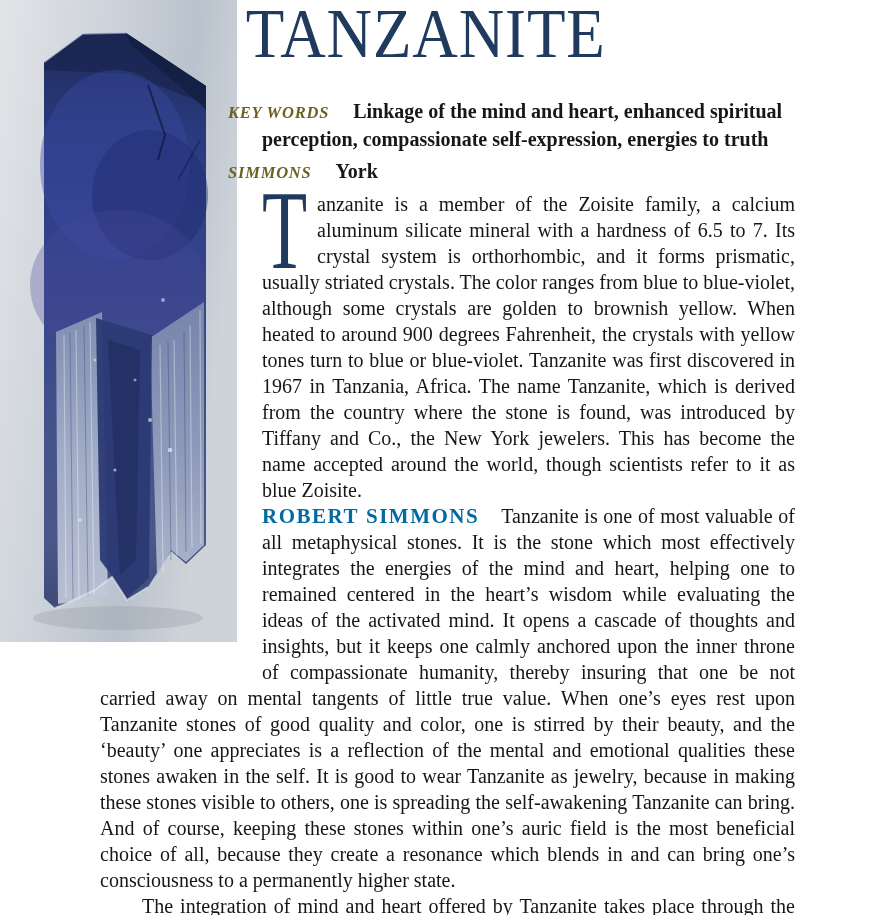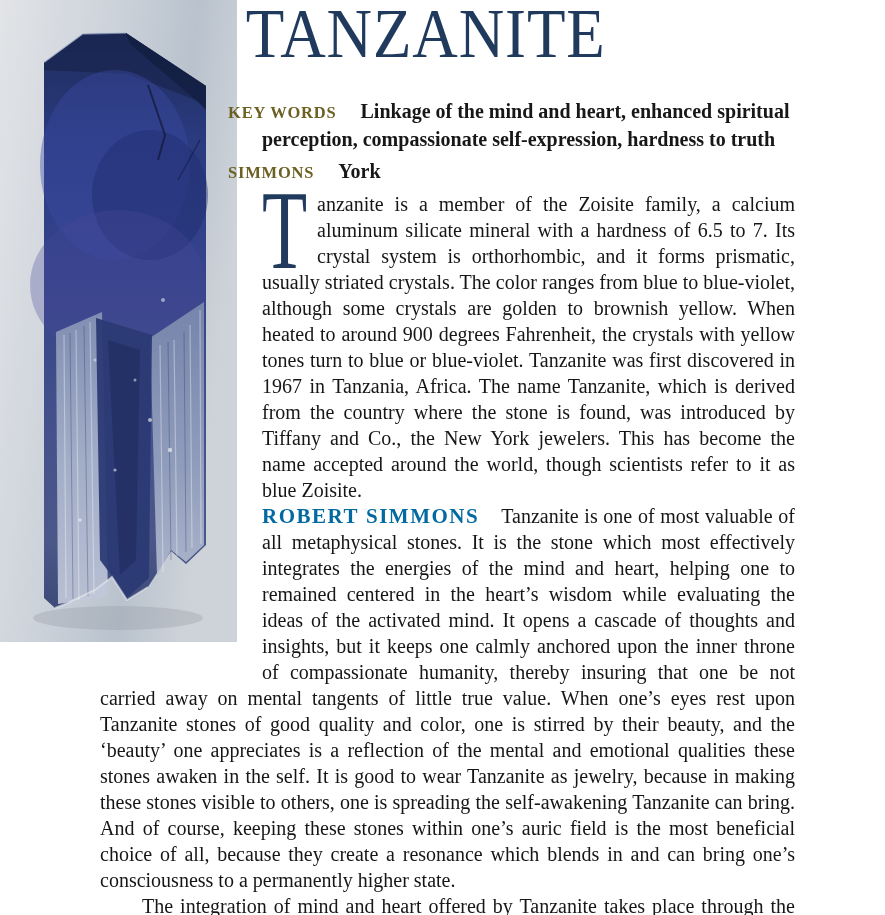--- a/index.html
+++ b/index.html
@@ -41,20 +41,21 @@
     font-weight: bold;
     font-size: 20px;
     color: #171717;
   }
   .kv-label {
     font-size: 16.5px;
     font-weight: bold;
     color: #6c6023;
     letter-spacing: 0.8px;
     margin-right: 24px;
+    font-style: italic;
   }
   p.body-par {
     font-size: 20px;
     line-height: 26px;
     text-align: justify;
     margin: 0;
   }
   .intro { margin-top: 20px; }
   .dropcap {
     float: left;
@@ -152,21 +153,21 @@
         <circle cx="163" cy="300" r="2" opacity="0.5"></circle>
       </g>
       <polyline points="55,608 70,602 95,590 112,577 127,600 148,587" fill="none" stroke="#e8ebf2" stroke-width="2" opacity="0.6"></polyline>
     </svg>
   </div>
 
   <h1 class="title">TANZANITE</h1>
 
   <div class="kv-block">
     <div class="kv">
-      <span class="kv-label">KEY WORDS</span><span>Linkage of the mind and heart, enhanced spiritual perception, compassionate self-expression, hardness to truth</span>
+      <span class="kv-label">KEY WORDS</span><span>Linkage of the mind and heart, enhanced spiritual perception, compassionate self-expression, energies to truth</span>
     </div>
     <div class="kv">
       <span class="kv-label">SIMMONS</span><span>York</span>
     </div>
   </div>
 
   <p class="body-par intro">
     <span class="dropcap">T</span><span>anzanite is a member of the Zoisite family, a calcium aluminum silicate mineral with a hardness of 6.5 to 7. Its crystal system is orthorhombic, and it forms prismatic, usually striated crystals. The color ranges from blue to blue-violet, although some crystals are golden to brownish yellow. When heated to around 900 degrees Fahrenheit, the crystals with yellow tones turn to blue or blue-violet. Tanzanite was first discovered in 1967 in Tanzania, Africa. The name Tanzanite, which is derived from the country where the stone is found, was introduced by Tiffany and Co., the New York jewelers. This has become the name accepted around the world, though scientists refer to it as blue Zoisite.</span>
   </p>
 

